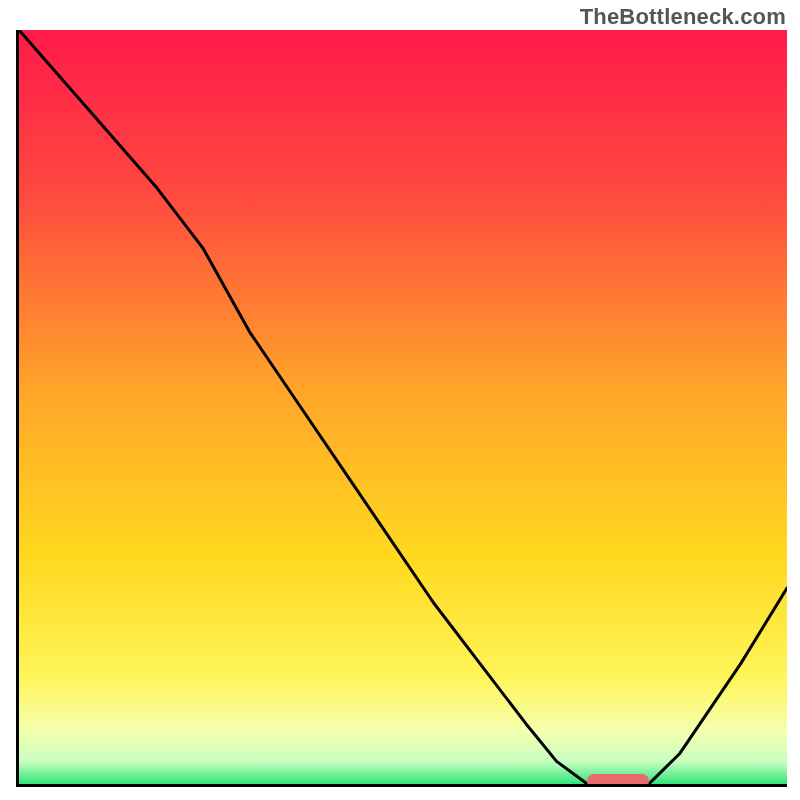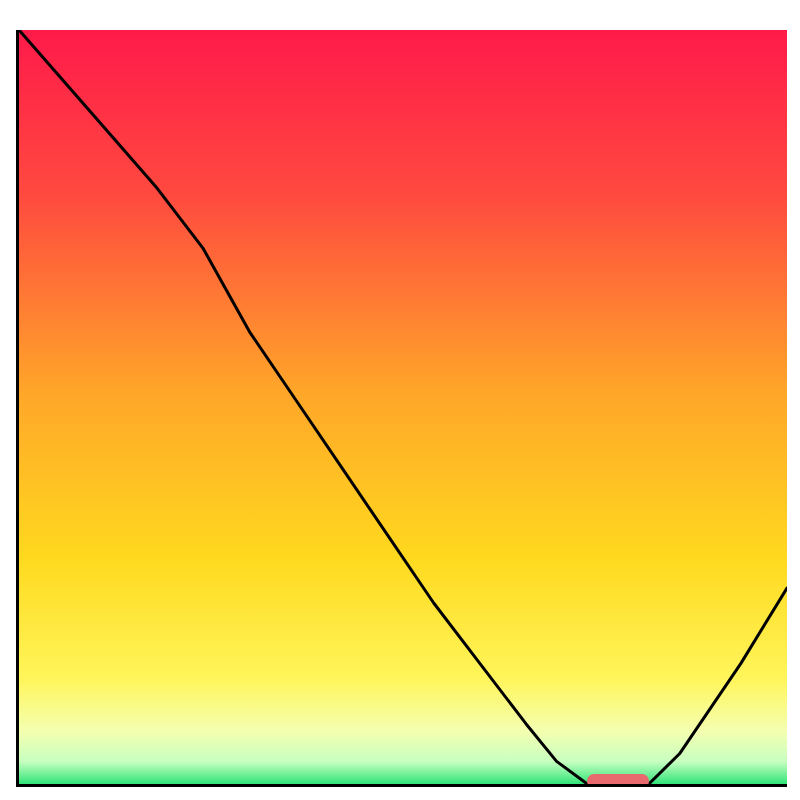--- a/index.html
+++ b/index.html
@@ -52,20 +52,21 @@
   .marker {
     position: absolute;
     height: 14px;
     background: #e86a6e;
     border-radius: 7px;
   }
 </style>
 </head>
 <body>
 <div class="container">
+  <div class="watermark">TheBottleneck.com</div>
 
   <div class="plot-area">
     <svg class="gradient" viewBox="0 0 768 754" preserveAspectRatio="none">
       <defs>
         <linearGradient id="bg" x1="0" y1="0" x2="0" y2="1">
           <stop id="g0" offset="0%" stop-color="#ff1a4a"></stop>
           <stop id="g1" offset="22%" stop-color="#ff4a3f"></stop>
           <stop id="g2" offset="48%" stop-color="#ffa629"></stop>
           <stop id="g3" offset="70%" stop-color="#ffd91e"></stop>
           <stop id="g4" offset="86%" stop-color="#fff55a"></stop>

